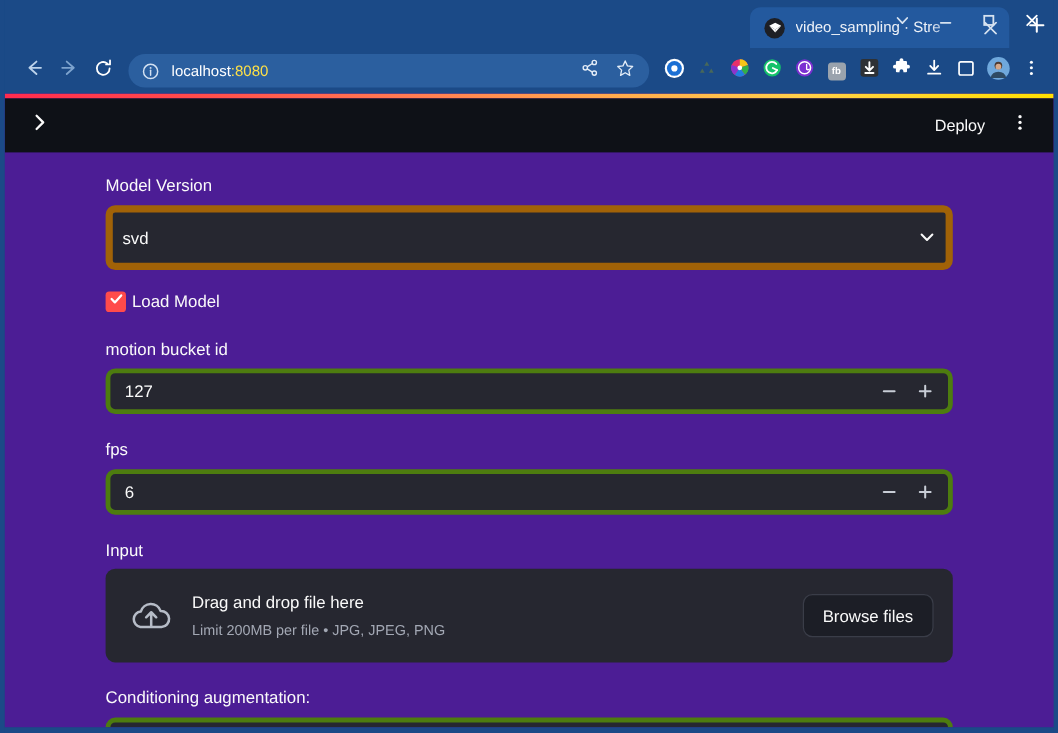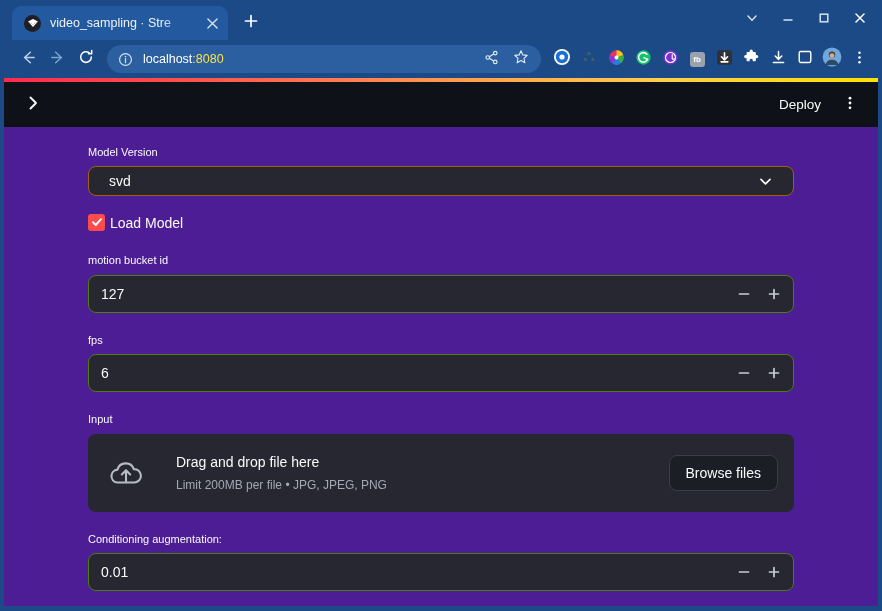--- a/index.html
+++ b/index.html
@@ -21,20 +21,21 @@
     border-top: 0; border-bottom: 5px solid #1b4a87;
   }
 
   
   .tabstrip {
     height: 40px; min-height: 40px;
     display: flex; align-items: flex-end;
     padding-left: 8px;
     position: relative;
     background: #1b4a87;
+    justify-content: flex-end;
   }
   .tab {
     height: 34px;
     width: 216px;
     background: #23599e;
     border-radius: 9px 9px 0 0;
     display: flex; align-items: center;
     padding: 0 6px 0 12px;
     position: relative;
     overflow: hidden;
@@ -159,54 +160,54 @@
     flex: 1;
     padding: 18px 0 0 0;
     overflow: hidden;
   }
   .block {
     width: 706px;
     margin: 0 auto 0 84px;
   }
 
   .field-label {
-    font-size: 11px;
+    font-size: 14px;
     color: #fafafa;
     margin-bottom: 6px;
     line-height: 1.4;
   }
 
   .select-box {
-    height: 30px;
+    height: 54px;
     background: #262730;
-    border: 1px solid #a16207;
+    border: 6px solid #a16207;
     border-radius: 8px;
     display: flex; align-items: center;
-    padding: 0 20px;
+    padding: 0 8px;
     color: #fafafa; font-size: 14px;
   }
   .select-box .chev { margin-left: auto; display: flex; }
 
   .checkbox-row {
     display: flex; align-items: center;
     margin: 18px 0 0 0;
     gap: 5px;
   }
   .cbox {
     width: 17px; height: 17px;
     background: #ff4b4b;
     border-radius: 3px;
     display: flex; align-items: center; justify-content: center;
   }
   .cbox-label { font-size: 14px; color: #fafafa; }
 
   .num-input {
     height: 38px;
     background: #262730;
-    border: 1px solid #4d7c0f;
+    border: 4px solid #4d7c0f;
     border-radius: 8px;
     display: flex; align-items: center;
     padding: 0 4px 0 12px;
     color: #fafafa; font-size: 14px;
     overflow: hidden;
   }
   .num-val { flex: 1; }
   .step-btn {
     width: 30px; height: 36px;
     display: flex; align-items: center; justify-content: center;
@@ -216,21 +217,21 @@
   .step-btn svg { display: block; }
 
   .uploader {
     background: #262730;
     border-radius: 8px;
     padding: 14px 16px;
     display: flex; align-items: center;
     min-height: 78px;
   }
   .up-icon { width: 44px; min-width: 44px; display: flex; align-items: center; justify-content: center; }
-  .up-text { margin-left: 28px; }
+  .up-text { margin-left: 12px; }
   .up-main { font-size: 14px; color: #fafafa; line-height: 1.5; }
   .up-sub { font-size: 12px; color: #a3a8b4; margin-top: 3px; line-height: 1.5; }
   .browse-btn {
     margin-left: auto;
     font-size: 14px; color: #fafafa;
     background: #1c1e26;
     border: 1px solid #3a3d48;
     border-radius: 8px;
     padding: 9px 16px;
     white-space: nowrap;

